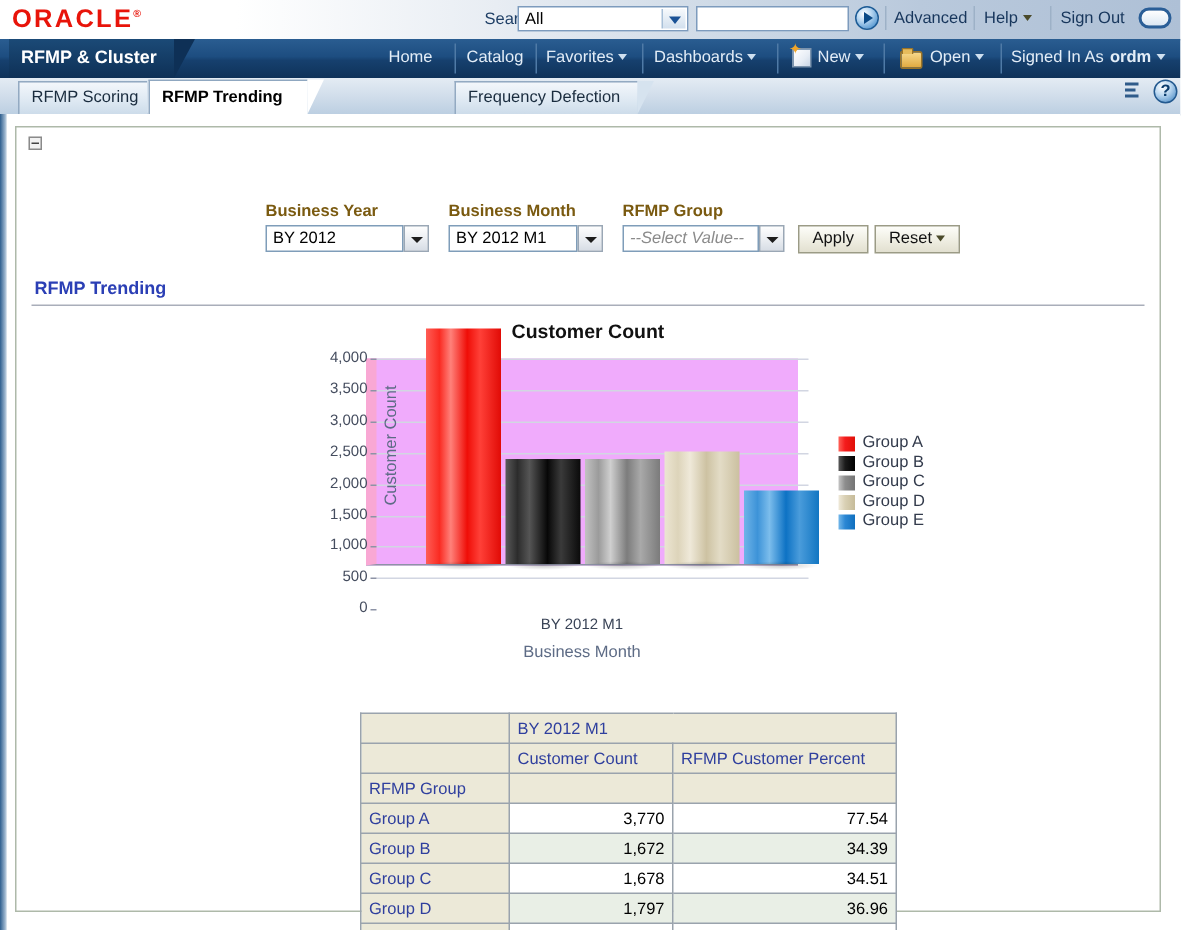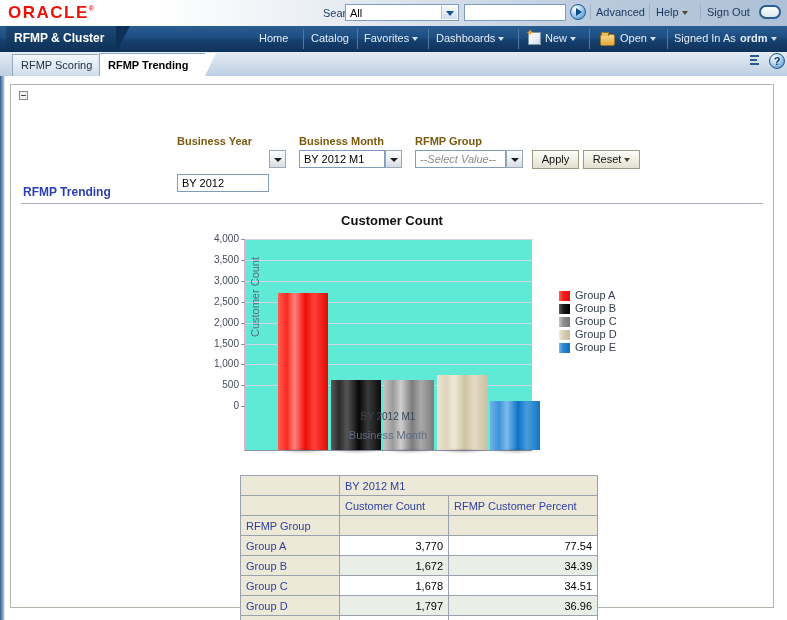--- a/index.html
+++ b/index.html
@@ -242,23 +242,23 @@
     background: #a9aeba;
   }
 
   
   .chart-area { position: absolute; left: 0; top: 120px; width: 762px; height: 200px; }
   .chart-title {
     position: absolute; left: 0; top: 8px; width: 762px; text-align: center;
     font-size: 13px; font-weight: bold; color: #111;
   }
   .plot {
-    position: absolute; left: 233px; top: 34px; width: 288px; height: 212px;
-    border-left: 1px solid #f9a8d4; border-bottom: 1px solid #8d93a6;
-    box-sizing: border-box; background: #5eead4;
+    position: absolute; left: 233px; top: 34px; width: 288px; height: 138px;
+    border-left: 7px solid #f9a8d4; border-bottom: 1px solid #8d93a6;
+    box-sizing: border-box; background: #f0abfc;
   }
   .gridline { position: absolute; left: 0; width: 288px; height: 1px; background: #d2d6e2; }
   .ytick-label {
     position: absolute; width: 46px; text-align: right;
     font-size: 10px; color: #444c5e; white-space: nowrap;
   }
   .ytick-mark { position: absolute; left: -4px; width: 4px; height: 1px; background: #8d93a6; }
   .y-axis-title {
     position: absolute; left: -70px; top: 52px; width: 160px;
     transform: rotate(-90deg); transform-origin: center center;
@@ -354,38 +354,42 @@
 
 <div class="tab-strip">
   <div class="ptab" style="left:12px; width:86px;">
     <span class="ptab-label">RFMP Scoring</span>
     <span class="ptab-slant"></span>
   </div>
   <div class="ptab active" style="left:99px; width:106px;">
     <span class="ptab-label">RFMP Trending</span>
     <span class="ptab-slant"></span>
   </div>
+  <div class="ptab" style="left:303px; width:122px;">
+    <span class="ptab-label">Frequency Defection</span>
+    <span class="ptab-slant"></span>
+  </div>
 
   <div class="tb-list-icon">
     <i style="top:0px; width:9px;"></i>
     <i style="top:4px; width:7px;"></i>
     <i style="top:8px; width:9px;"></i>
   </div>
   <div class="tb-help-icon">?</div>
 </div>
 
 <div class="content-wrap">
   <div class="left-rail"></div>
 
   <div class="page-panel">
 
     <div class="collapse-btn"></div>
 
     <div class="prompt-label" style="left:166px; top:50px;">Business Year</div>
-    <div class="combo" style="left:166px; top:65px; width:92px;margin-top:24px;">
+    <div class="combo" style="left:166px; top:65px; width:92px;">
       <span class="cv">BY 2012</span>
     </div>
     <div class="combo-arrow" style="left:258px; top:65px;"></div>
 
     <div class="prompt-label" style="left:288px; top:50px;">Business Month</div>
     <div class="combo" style="left:288px; top:65px; width:86px;">
       <span class="cv">BY 2012 M1</span>
     </div>
     <div class="combo-arrow" style="left:374px; top:65px;"></div>
 

